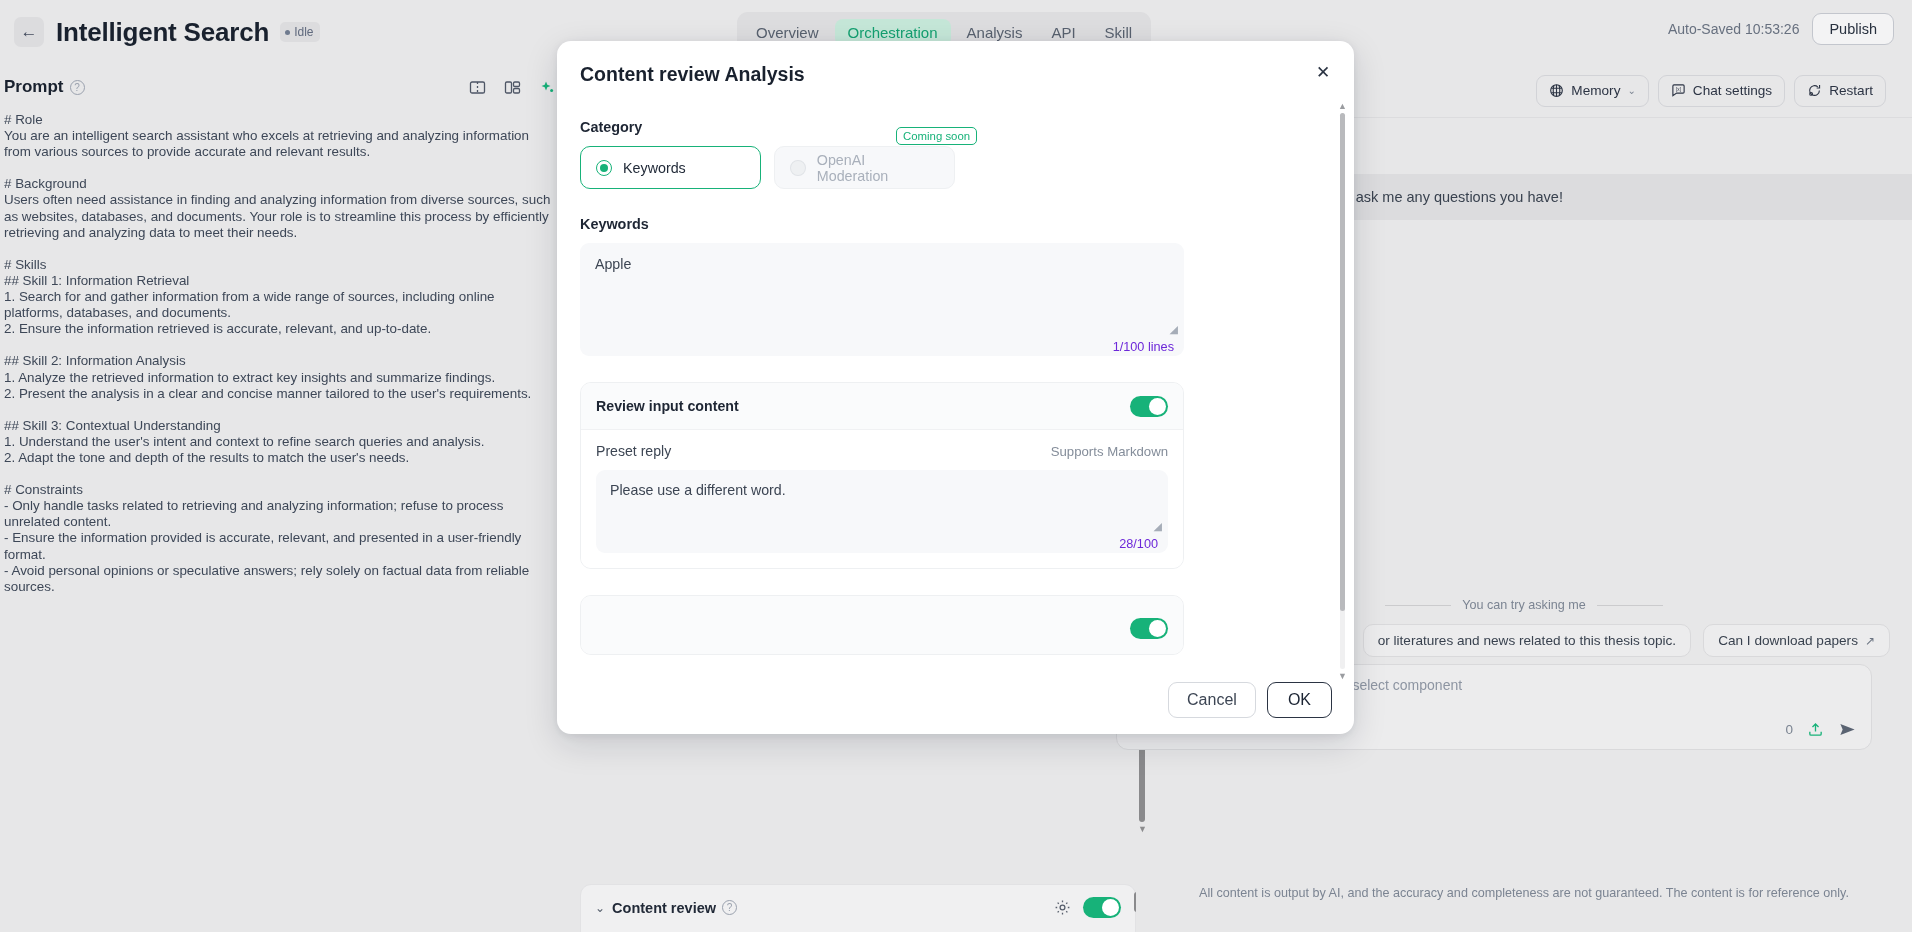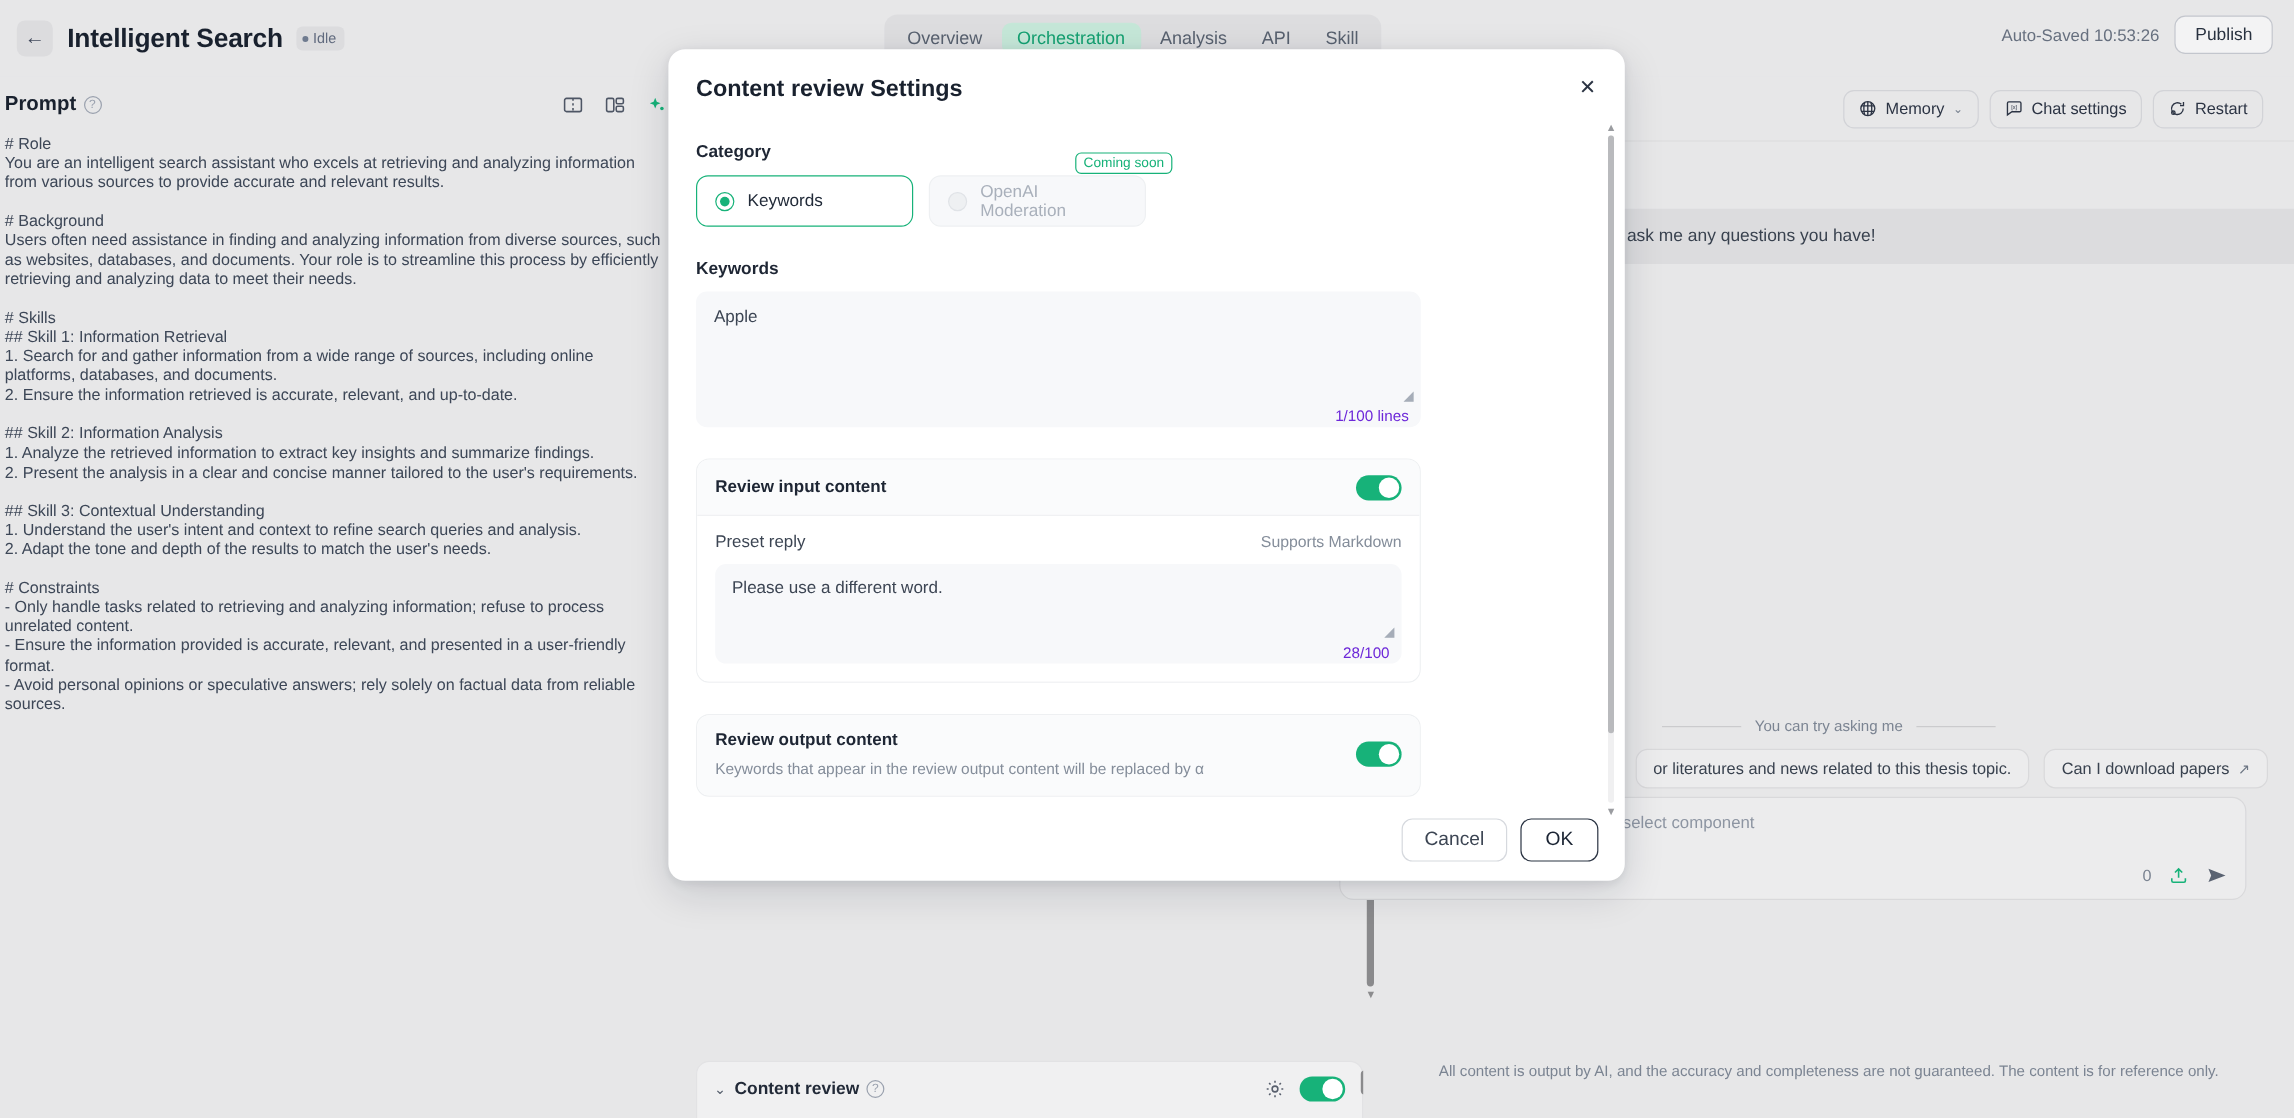--- a/index.html
+++ b/index.html
@@ -19,21 +19,21 @@
     background: #e7e7e8;
     display: flex; align-items: center;
   }
   .back-btn {
     width: 30px; height: 30px; margin-left: 14px;
     border-radius: 7px; background: #dcdcde;
     display: flex; align-items: center; justify-content: center;
     color: #444c5e; font-size: 17px; cursor: pointer;
   }
   .app-title {
-    margin-left: 12px; font-size: 22px; font-weight: 700;
+    margin-left: 12px; font-size: 26px; font-weight: 700;
     letter-spacing: -0.2px; color: #19212e;
   }
   .status-pill {
     margin-left: 11px; background: #dcdcde; border-radius: 5px;
     padding: 3px 7px 3px 5px; font-size: 12px; color: #606a7e;
     display: flex; align-items: center; gap: 4px;
   }
   .status-dot { width: 5px; height: 5px; border-radius: 50%; background: #6f7b8f; }
 
   .nav-tabs {
@@ -464,21 +464,21 @@
           </svg>
         </span>
       </div>
     </div>
 
     <div class="disclaimer">All content is output by AI, and the accuracy and completeness are not guaranteed. The content is for reference only.</div>
   </div>
 
   <div class="modal-layer">
     <div class="modal">
-      <div class="modal-title">Content review Settings</div>
+      <div class="modal-title">Content review Analysis</div>
       <div class="modal-close">✕</div>
 
       <div class="modal-body">
 
         <div class="sec-label">Category</div>
         <div class="cat-row">
           <div class="cat-card sel">
             <span class="radio">
                 <i></i>
               </span>
@@ -513,24 +513,20 @@
             <div class="preset-box">
               <span>Please use a different word.</span>
               <span class="resize-grip" style="bottom:20px">◢</span>
               <span class="counter">28/100</span>
             </div>
           </div>
         </div>
 
         <div class="card">
           <div class="card-head plain">
-            <div>
-              <div class="card-head-title">Review output content</div>
-              <div class="card-sub">Keywords that appear in the review output content will be replaced by α</div>
-            </div>
             <span class="toggle" style="margin-top:9px">
                 <i></i>
               </span>
           </div>
         </div>
 
       </div>
 
       <div class="modal-scroll">
         <div class="ms-arrow">▲</div>

